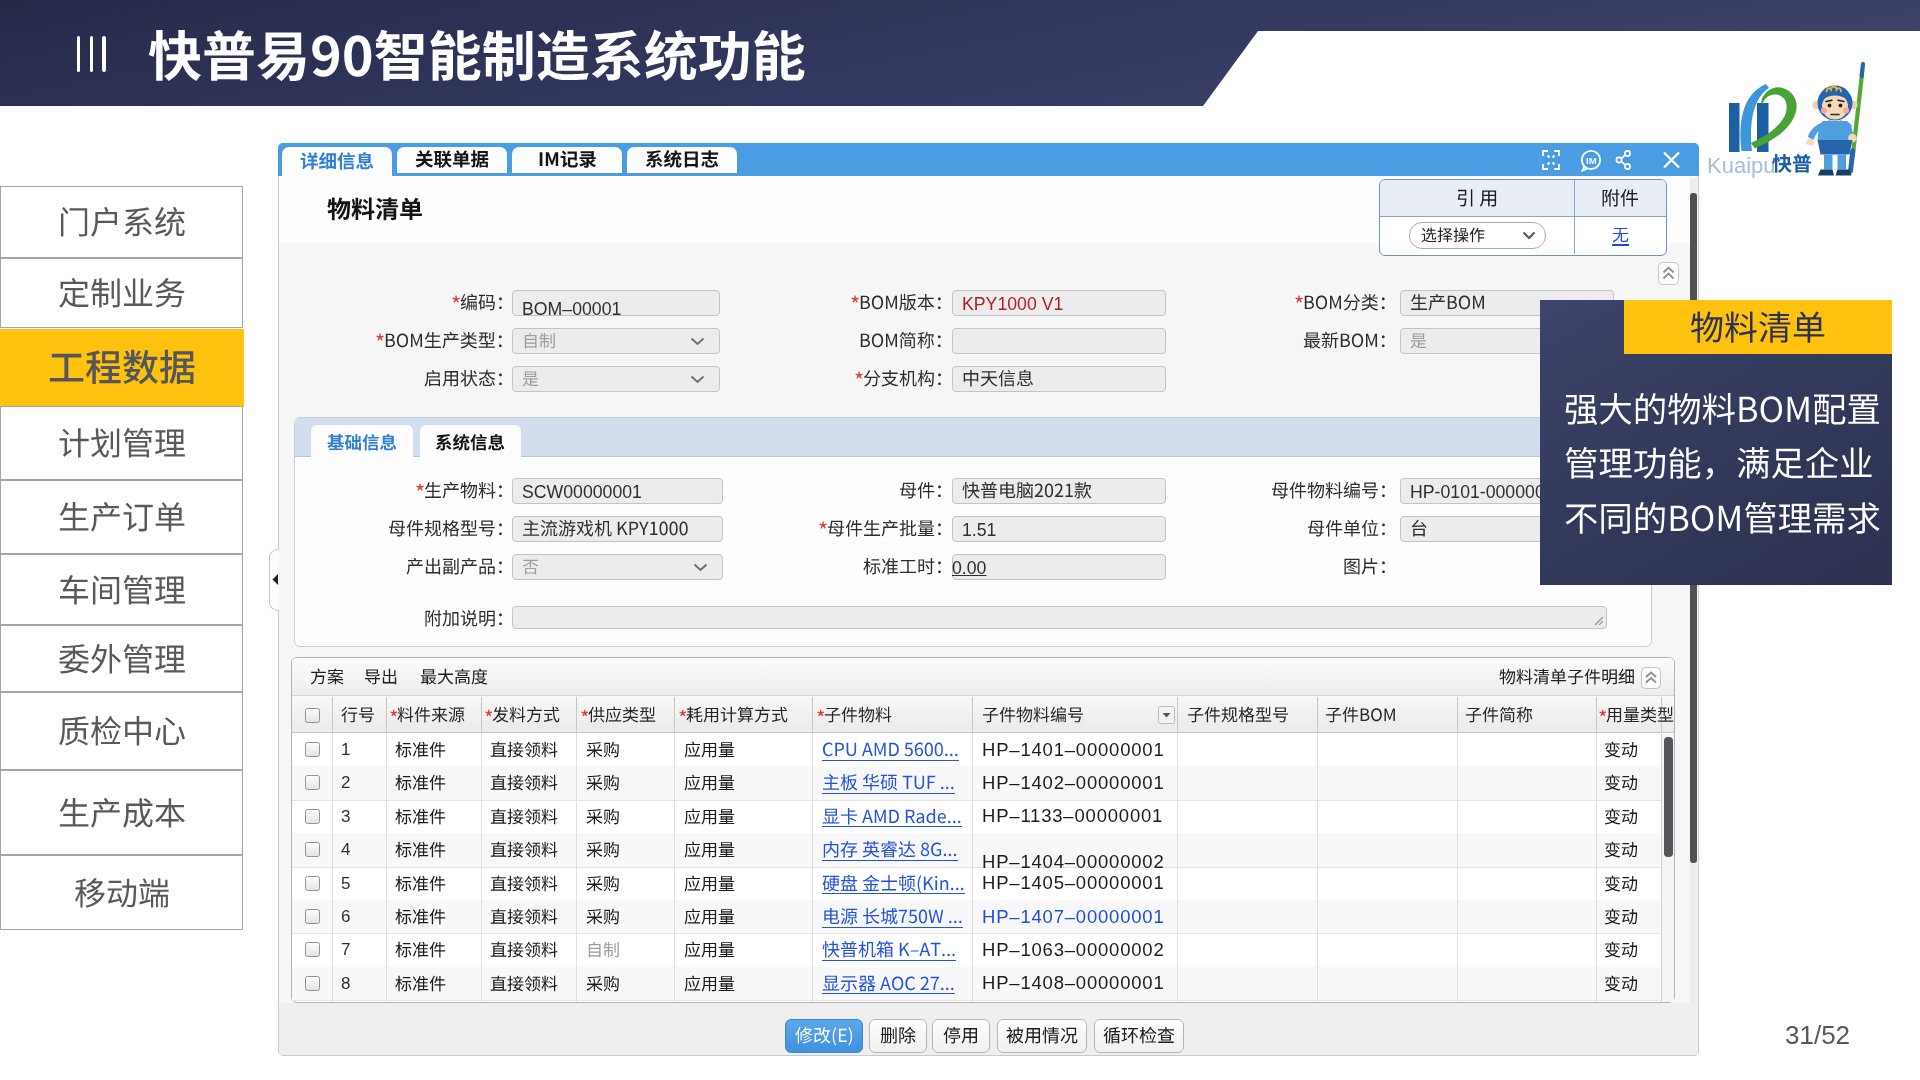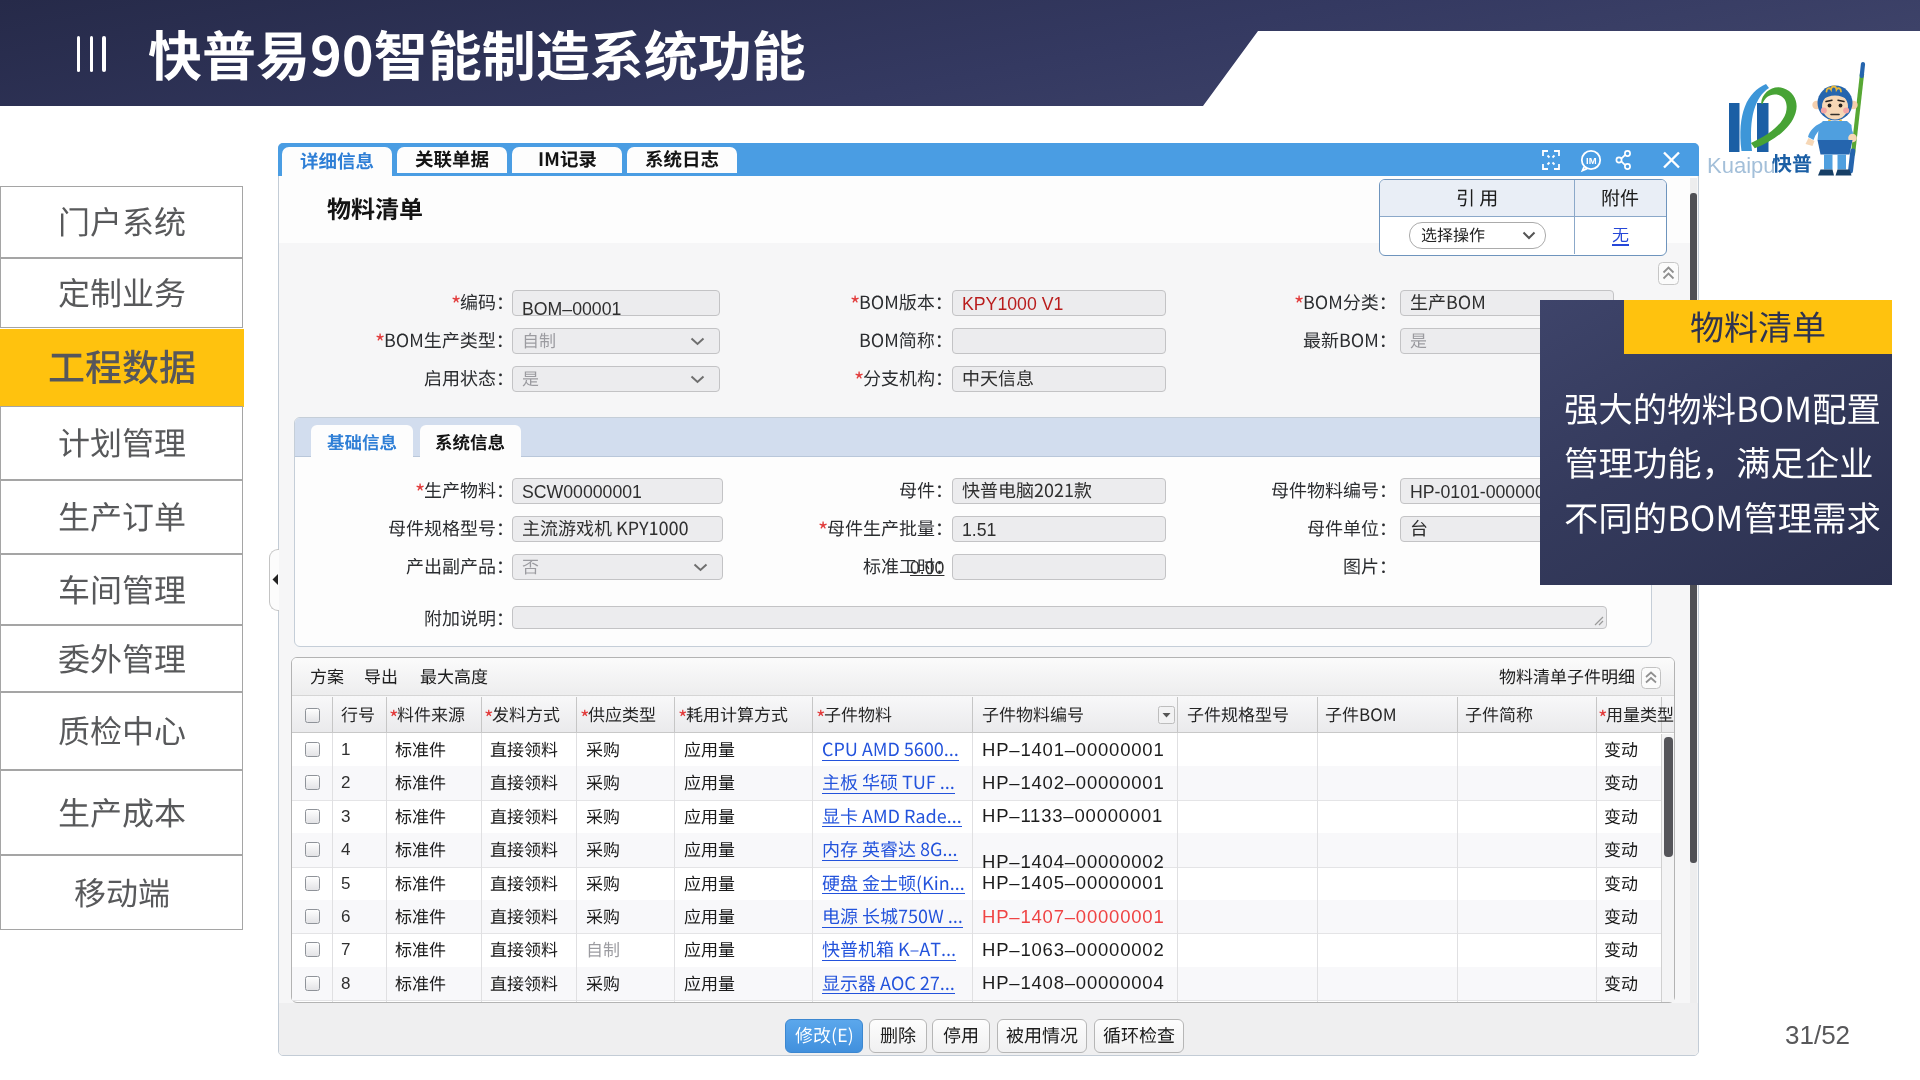--- a/index.html
+++ b/index.html
@@ -221,21 +221,21 @@
 <div style="position:absolute;left:1410px;top:481.5px;font:17.7px 'Liberation Sans',sans-serif;color:#2f2f2f;">HP-0101-0000000</div>
 <div style="position:absolute;left:512px;top:516px;width:211px;height:26px;background:#ececee;border:1px solid #c3c3c5;border-radius:4px;box-sizing:border-box"></div>
 <div style="position:absolute;left:952px;top:516px;width:214px;height:26px;background:#ececee;border:1px solid #c3c3c5;border-radius:4px;box-sizing:border-box"></div>
 <div style="position:absolute;left:962px;top:519.5px;font:17.7px 'Liberation Sans',sans-serif;color:#2f2f2f;">1.51</div>
 <div style="position:absolute;left:1400px;top:516px;width:214px;height:26px;background:#ececee;border:1px solid #c3c3c5;border-radius:4px;box-sizing:border-box"></div>
 <div style="position:absolute;left:512px;top:554px;width:211px;height:26px;background:#ececee;border:1px solid #c3c3c5;border-radius:4px;box-sizing:border-box"></div>
 <svg class="t" style="left:693px;top:563px" width="15" height="9" viewBox="0 0 15 9" fill="none" stroke="#6f6f6f" stroke-width="2">
     <path d="M1.5 1.5 L7.5 7 L13.5 1.5"></path>
   </svg>
 <div style="position:absolute;left:952px;top:554px;width:214px;height:26px;background:#ececee;border:1px solid #c3c3c5;border-radius:4px;box-sizing:border-box"></div>
-<div style="position:absolute;left:910px;top:557.5px;font:17.7px 'Liberation Sans',sans-serif;color:#2f2f2f;text-decoration:underline;">0.00</div>
+<div style="position:absolute;left:952px;top:557.5px;font:17.7px 'Liberation Sans',sans-serif;color:#2f2f2f;text-decoration:underline;">0.00</div>
 <div style="position:absolute;left:512px;top:606px;width:1095px;height:23px;background:#ececee;border:1px solid #c3c3c5;border-radius:4px;box-sizing:border-box"></div>
 <svg class="t" style="left:1594px;top:616px" width="10" height="10" fill="none" stroke="#9a9a9a" stroke-width="1.2">
     <path d="M9 1 L1 9 M9 5 L5 9"></path>
   </svg>
 <div style="position:absolute;left:291px;top:657px;width:1384px;height:346px;background:#fff;border:1px solid #b3b3b3;border-radius:6px;box-sizing:border-box"></div>
 <div style="position:absolute;left:292px;top:658px;width:1382px;height:38px;background:linear-gradient(#fbfbfb,#ededee);border-bottom:1px solid #d5d5d5;border-radius:5px 5px 0 0;box-sizing:border-box"></div>
 <svg class="t" style="left:1641px;top:667px" width="20" height="22">
     <rect x="0.5" y="0.5" width="19" height="21" rx="4" fill="#fbfbfb" stroke="#c2c2c2"></rect>
 <g fill="none" stroke="#909090" stroke-width="1.7">
       <path d="M5 10 L10 5.5 L15 10"></path>
@@ -285,32 +285,32 @@
 <div style="position:absolute;left:292px;top:900px;width:1369px;height:1px;background:#e4e4e6"></div>
 <div style="position:absolute;left:305px;top:875.6px;width:15px;height:15px;background:linear-gradient(#fefefe,#e3e3e6);border:1px solid #8f9399;border-radius:2.5px;box-sizing:border-box"></div>
 <div style="position:absolute;left:341px;top:873.6px;font:17px 'Liberation Sans',sans-serif;color:#2f2f2f;">5</div>
 <div style="position:absolute;left:822px;top:893.1px;width:142.7px;height:1px;background:#2353dc"></div>
 <div style="position:absolute;left:982px;top:872.1px;font:18.5px 'Liberation Sans',sans-serif;color:#1c1c1c;letter-spacing:0.8px">HP–1405–00000001</div>
 <div style="position:absolute;left:292px;top:900px;width:1369px;height:33.4px;background:#f8f8fa"></div>
 <div style="position:absolute;left:292px;top:933.4px;width:1369px;height:1px;background:#e4e4e6"></div>
 <div style="position:absolute;left:305px;top:909.0px;width:15px;height:15px;background:linear-gradient(#fefefe,#e3e3e6);border:1px solid #8f9399;border-radius:2.5px;box-sizing:border-box"></div>
 <div style="position:absolute;left:341px;top:907.0px;font:17px 'Liberation Sans',sans-serif;color:#2f2f2f;">6</div>
 <div style="position:absolute;left:822px;top:926.5px;width:140.8px;height:1px;background:#2353dc"></div>
-<div style="position:absolute;left:982px;top:905.5px;font:18.5px 'Liberation Sans',sans-serif;color:#ef4444;letter-spacing:0.8px">HP–1407–00000001</div>
+<div style="position:absolute;left:982px;top:905.5px;font:18.5px 'Liberation Sans',sans-serif;color:#1d4ed8;letter-spacing:0.8px">HP–1407–00000001</div>
 <div style="position:absolute;left:292px;top:966.8px;width:1369px;height:1px;background:#e4e4e6"></div>
 <div style="position:absolute;left:305px;top:942.4px;width:15px;height:15px;background:linear-gradient(#fefefe,#e3e3e6);border:1px solid #8f9399;border-radius:2.5px;box-sizing:border-box"></div>
 <div style="position:absolute;left:341px;top:940.4px;font:17px 'Liberation Sans',sans-serif;color:#2f2f2f;">7</div>
 <div style="position:absolute;left:822px;top:959.9px;width:134px;height:1px;background:#2353dc"></div>
 <div style="position:absolute;left:982px;top:938.9px;font:18.5px 'Liberation Sans',sans-serif;color:#1c1c1c;letter-spacing:0.8px">HP–1063–00000002</div>
 <div style="position:absolute;left:292px;top:966.8px;width:1369px;height:33.4px;background:#f8f8fa"></div>
 <div style="position:absolute;left:292px;top:1000.2px;width:1369px;height:1px;background:#e4e4e6"></div>
 <div style="position:absolute;left:305px;top:975.8px;width:15px;height:15px;background:linear-gradient(#fefefe,#e3e3e6);border:1px solid #8f9399;border-radius:2.5px;box-sizing:border-box"></div>
 <div style="position:absolute;left:341px;top:973.8px;font:17px 'Liberation Sans',sans-serif;color:#2f2f2f;">8</div>
 <div style="position:absolute;left:822px;top:993.3px;width:132.8px;height:1px;background:#2353dc"></div>
-<div style="position:absolute;left:982px;top:972.3px;font:18.5px 'Liberation Sans',sans-serif;color:#1c1c1c;letter-spacing:0.8px">HP–1408–00000004</div>
+<div style="position:absolute;left:982px;top:972.3px;font:18.5px 'Liberation Sans',sans-serif;color:#1c1c1c;letter-spacing:0.8px">HP–1408–00000001</div>
 <div style="position:absolute;left:331.5px;top:733px;width:1px;height:269px;background:#e0e0e2"></div>
 <div style="position:absolute;left:385.5px;top:733px;width:1px;height:269px;background:#e0e0e2"></div>
 <div style="position:absolute;left:480.6px;top:733px;width:1px;height:269px;background:#e0e0e2"></div>
 <div style="position:absolute;left:576.3px;top:733px;width:1px;height:269px;background:#e0e0e2"></div>
 <div style="position:absolute;left:673.8px;top:733px;width:1px;height:269px;background:#e0e0e2"></div>
 <div style="position:absolute;left:812.2px;top:733px;width:1px;height:269px;background:#e0e0e2"></div>
 <div style="position:absolute;left:971.6px;top:733px;width:1px;height:269px;background:#e0e0e2"></div>
 <div style="position:absolute;left:1176.5px;top:733px;width:1px;height:269px;background:#e0e0e2"></div>
 <div style="position:absolute;left:1316.7px;top:733px;width:1px;height:269px;background:#e0e0e2"></div>
 <div style="position:absolute;left:1456.7px;top:733px;width:1px;height:269px;background:#e0e0e2"></div>

